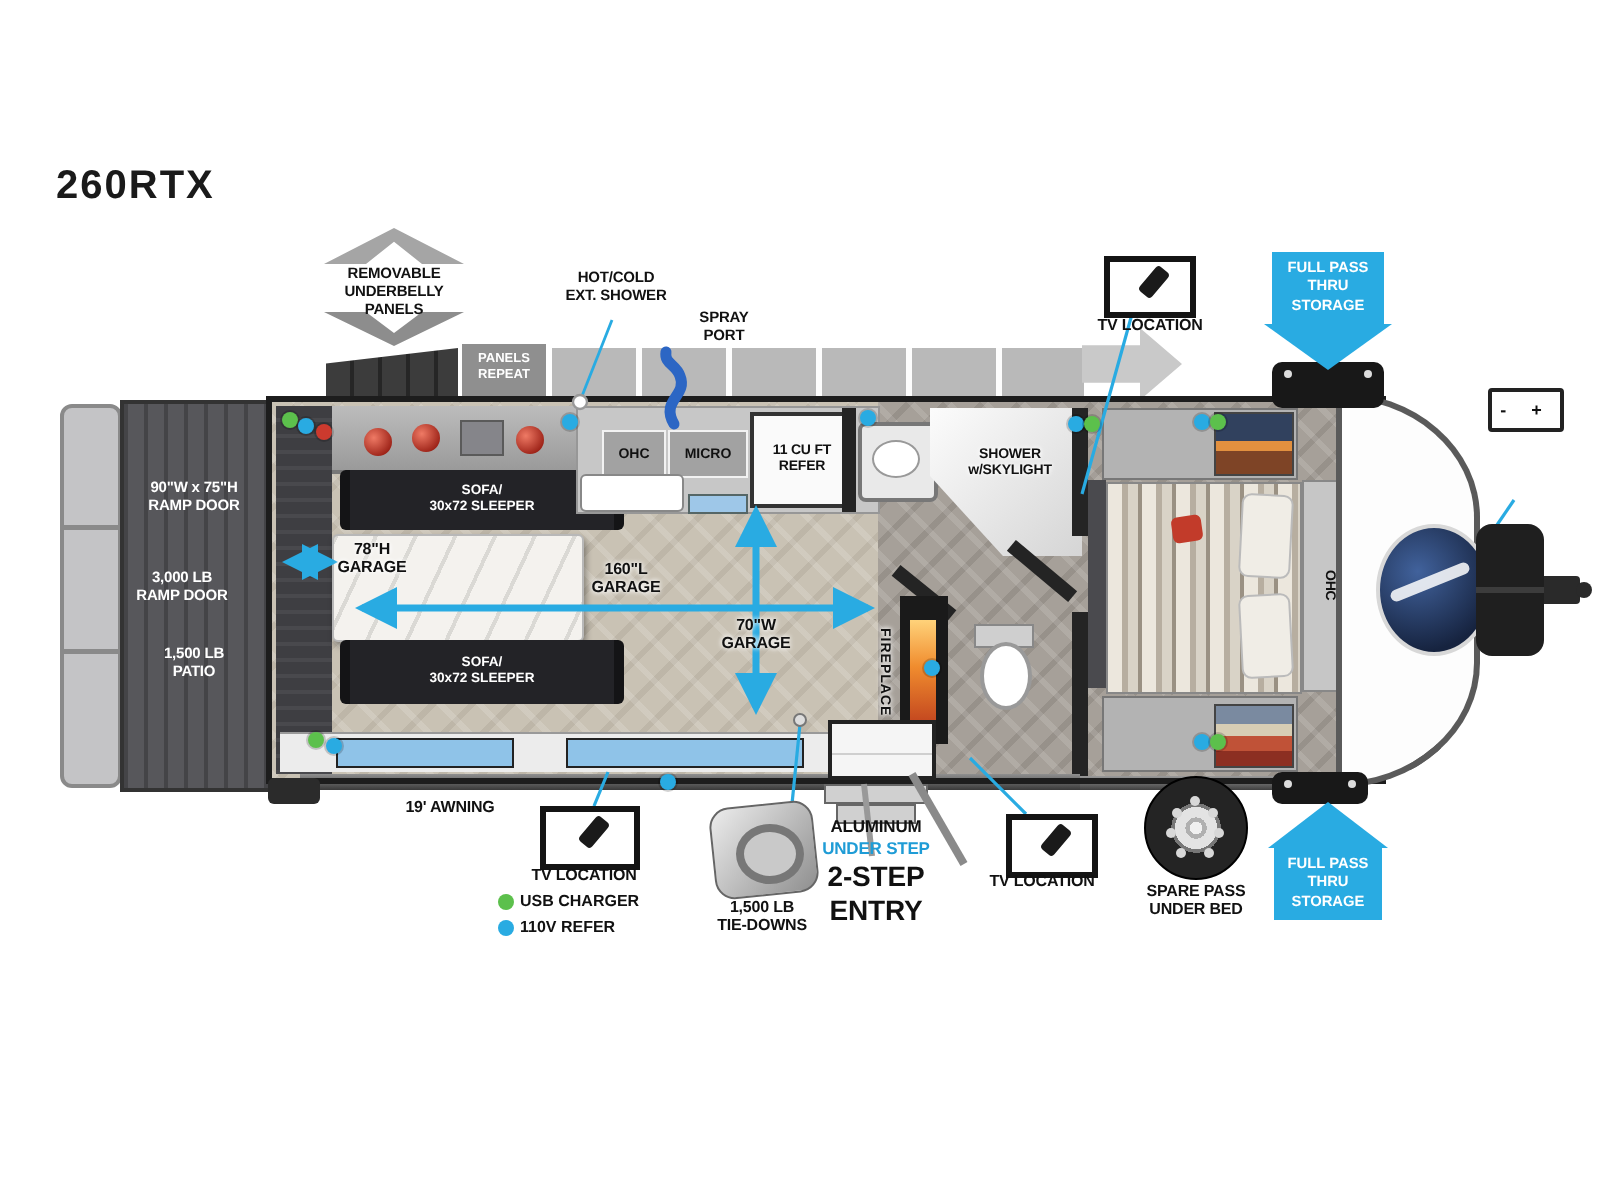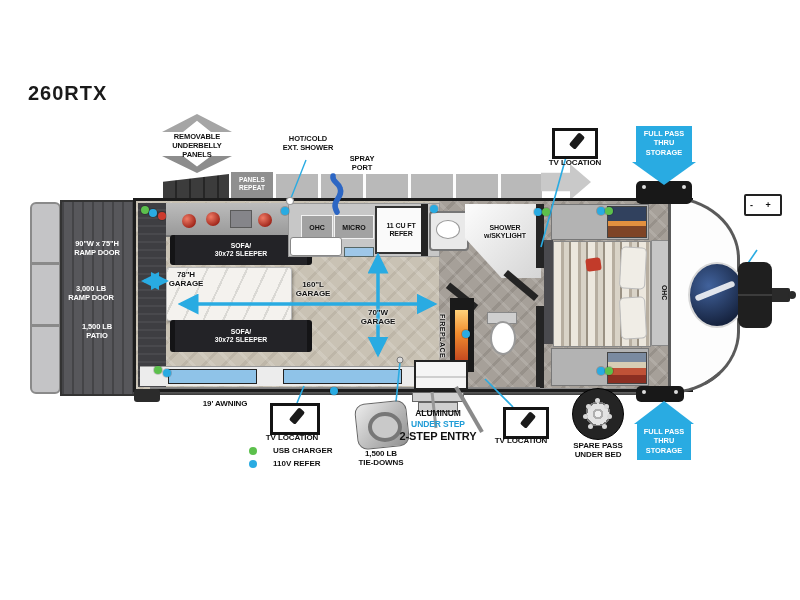--- a/index.html
+++ b/index.html
@@ -38,21 +38,21 @@
        background:radial-gradient(circle at 35% 35%,#ef7a65,#9d2318 75%)}
   .sofa{position:absolute;background:#232327;border-radius:3px;z-index:3;
         border-left:5px solid #141416;border-right:5px solid #141416;
         display:flex;align-items:center;justify-content:center}
   .sofa span{font-size:6.8px;font-weight:bold;color:#fff;text-align:center;
         line-height:1.2;white-space:pre-line}
   .cab{position:absolute;background:#a2a2a2;border:1px solid #f2f2f2;z-index:4;
        display:flex;align-items:center;justify-content:center;font-size:7px;font-weight:bold;color:#111}
   .wall{position:absolute;background:#242424;z-index:4}
   .vtext{writing-mode:vertical-rl;display:flex;align-items:center;justify-content:center}
-  .legendrow{position:absolute;display:flex;align-items:center;gap:16px;z-index:9}
+  .legendrow{position:absolute;display:flex;align-items:center;gap:3px;z-index:9}
   .legendrow .swatch{width:8px;height:8px;border-radius:50%}
   .legendrow .t{font-size:8px;font-weight:bold;color:#111}
   .tire{position:absolute;border-radius:50%;z-index:7;border:1px solid #000;
         background:radial-gradient(circle,#f0f0f0 0 9%,#b0b0b0 9% 15%,#e3e3e3 15% 30%,#777 30% 35%,#242424 35% 100%)}
   .tire b{position:absolute;width:5px;height:5px;border-radius:50%;background:#d8d8d8;left:22px;top:9px;
         box-shadow:-9px 6px 0 #d8d8d8,9px 6px 0 #d8d8d8,-12px 16px 0 #d8d8d8,12px 16px 0 #d8d8d8,-7px 26px 0 #d8d8d8,7px 26px 0 #d8d8d8}
 </style>
 </head>
 <body>
 
@@ -261,21 +261,21 @@
     <span class="t">USB CHARGER</span>
   </div>
   <div class="legendrow" style="left:249px;top:459px">
     <span class="swatch" style="background:#29ABE2"></span>
     <span class="t">110V REFER</span>
   </div>
   <div class="lbl" style="left:349px;top:449px;width:64px;font-size:8px">1,500 LB
 TIE-DOWNS</div>
   <div class="lbl" style="left:395px;top:408px;width:86px;font-size:8.5px">ALUMINUM</div>
   <div class="lbl bluetxt" style="left:395px;top:419px;width:86px;font-size:8.5px;color:#1f9cd6">UNDER STEP</div>
-  <div class="lbl" style="left:395px;top:430px;width:86px;font-size:11px">2-STEP ENTRY</div>
+  <div class="lbl" style="left:395px;top:430px;width:86px;font-size:14px">2-STEP ENTRY</div>
   <div class="lbl" style="left:558px;top:441px;width:80px;font-size:8px">SPARE PASS
 UNDER BED</div>
 
   <div class="dot dg" style="left:141px;top:206px"></div>
   <div class="dot db" style="left:149px;top:209px"></div>
   <div class="dot dr" style="left:158px;top:212px"></div>
   <div class="dot db" style="left:281px;top:207px"></div>
   <div class="dot db" style="left:430px;top:205px"></div>
   <div class="dot db" style="left:534px;top:208px"></div>
   <div class="dot dg" style="left:542px;top:208px"></div>

